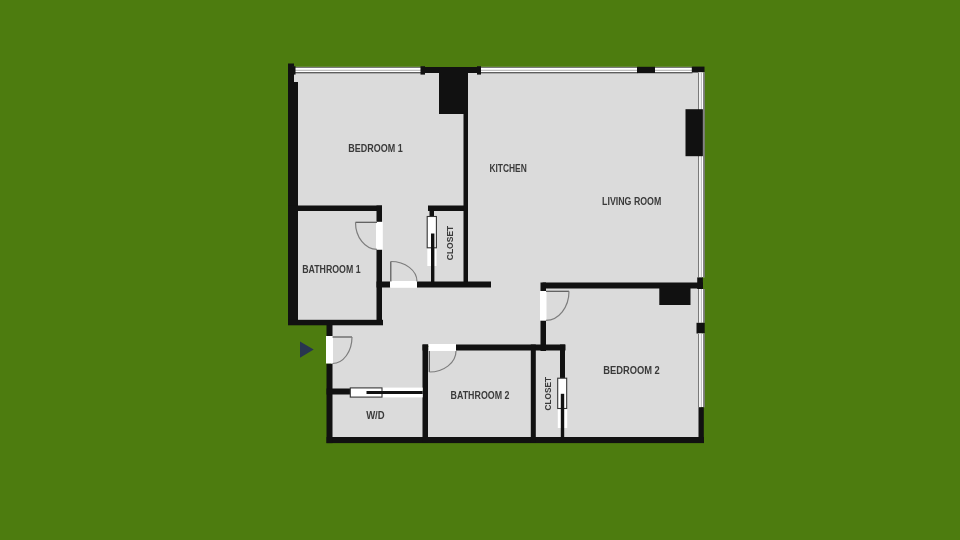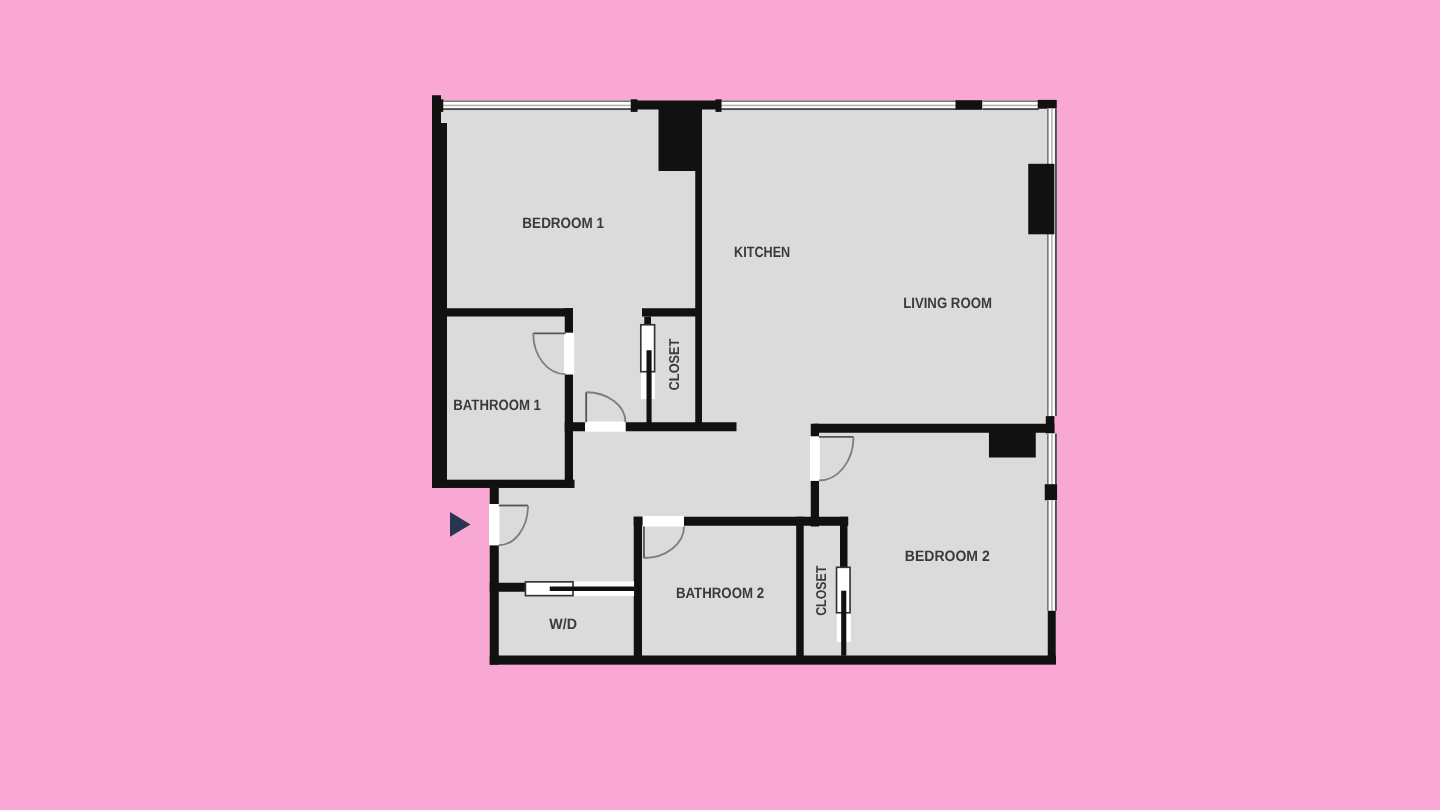--- a/index.html
+++ b/index.html
@@ -1,16 +1,16 @@
 <!DOCTYPE html>
 <html><head>
 <meta charset="utf-8">
 <style>
   html,body{margin:0;padding:0;background:#ffffff;}
-  .wrap{width:960px;height:540px;position:relative;background:#f9a8d4;overflow:hidden;}
+  .wrap{width:960px;height:540px;position:relative;background:#4d7c0f;overflow:hidden;}
   svg{display:block;}
   text{font-family:"Liberation Sans",sans-serif;font-weight:bold;fill:#3a3a3a;}
 </style>
 </head>
 <body>
 <div class="wrap">
 <svg width="960" height="540" viewBox="0 0 960 540">
 
   <rect x="292" y="70" width="174" height="140" fill="#dbdbdb"></rect>
 

